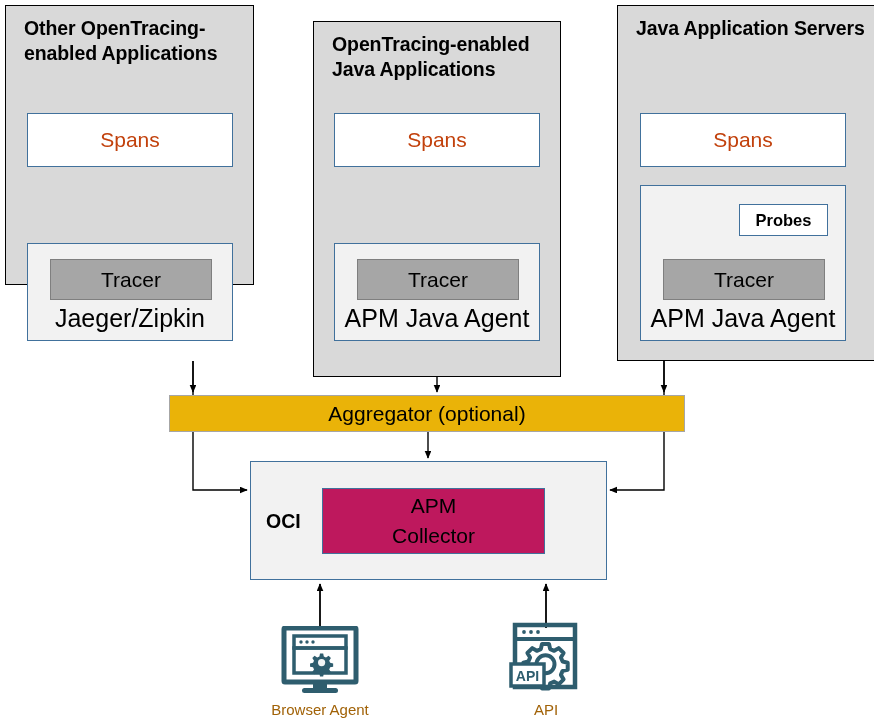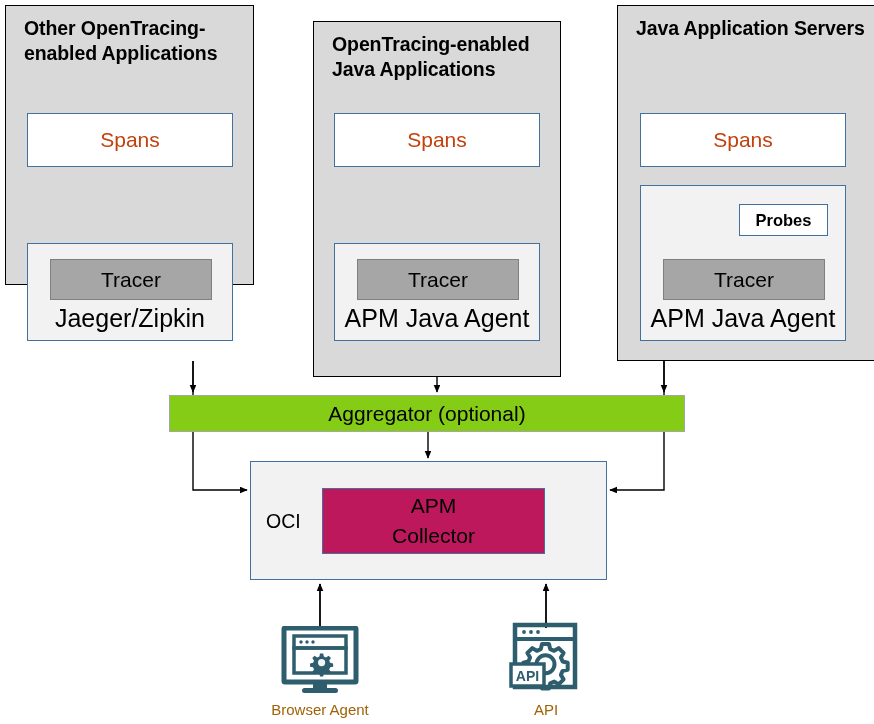--- a/index.html
+++ b/index.html
@@ -77,38 +77,38 @@
     display: flex;
     align-items: center;
     justify-content: center;
     font-size: 16.5px;
     font-weight: bold;
     color: #000000;
   }
 
   
   .aggregator {
-    background: #84cc16;
+    background: #eab308;
     border: 1.2px solid #a6a6a6;
     display: flex;
     align-items: center;
     justify-content: center;
     font-size: 21px;
     color: #000000;
   }
 
   
   .oci-box {
     background: #f2f2f2;
     border: 1.2px solid #41719c;
   }
   .oci-label {
     position: absolute;
     font-size: 19.5px;
-    font-weight: normal;
+    font-weight: bold;
     color: #000000;
   }
   .collector-box {
     background: #be185d;
     border: 1.2px solid #41719c;
     display: flex;
     flex-direction: column;
     align-items: center;
     justify-content: center;
     font-size: 21px;

